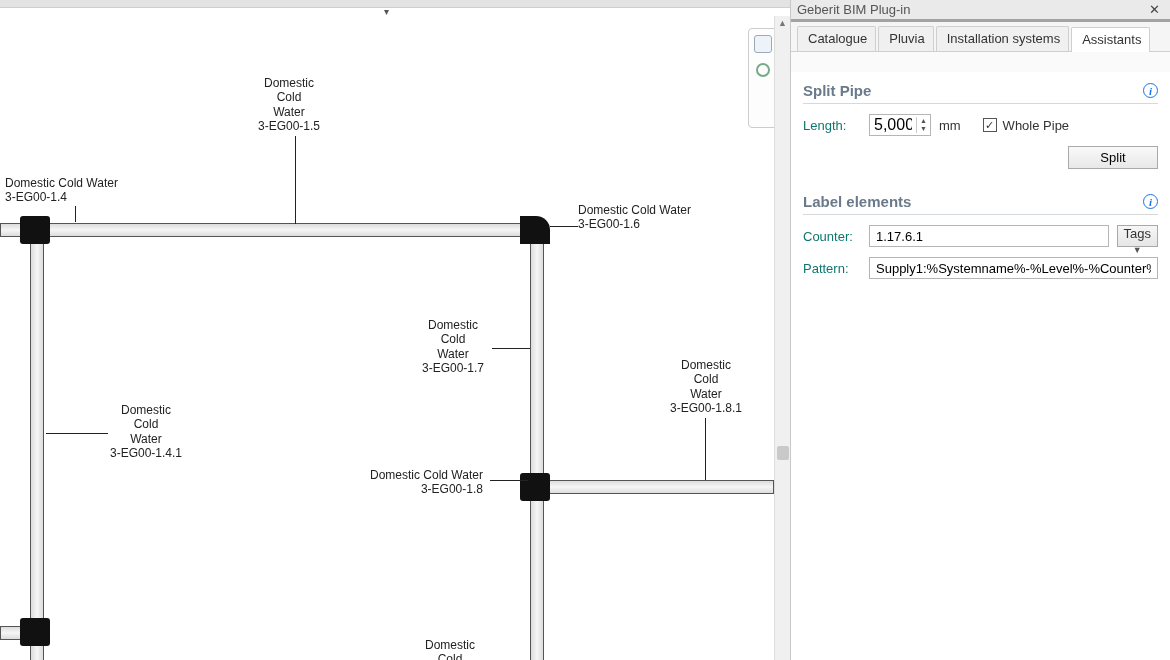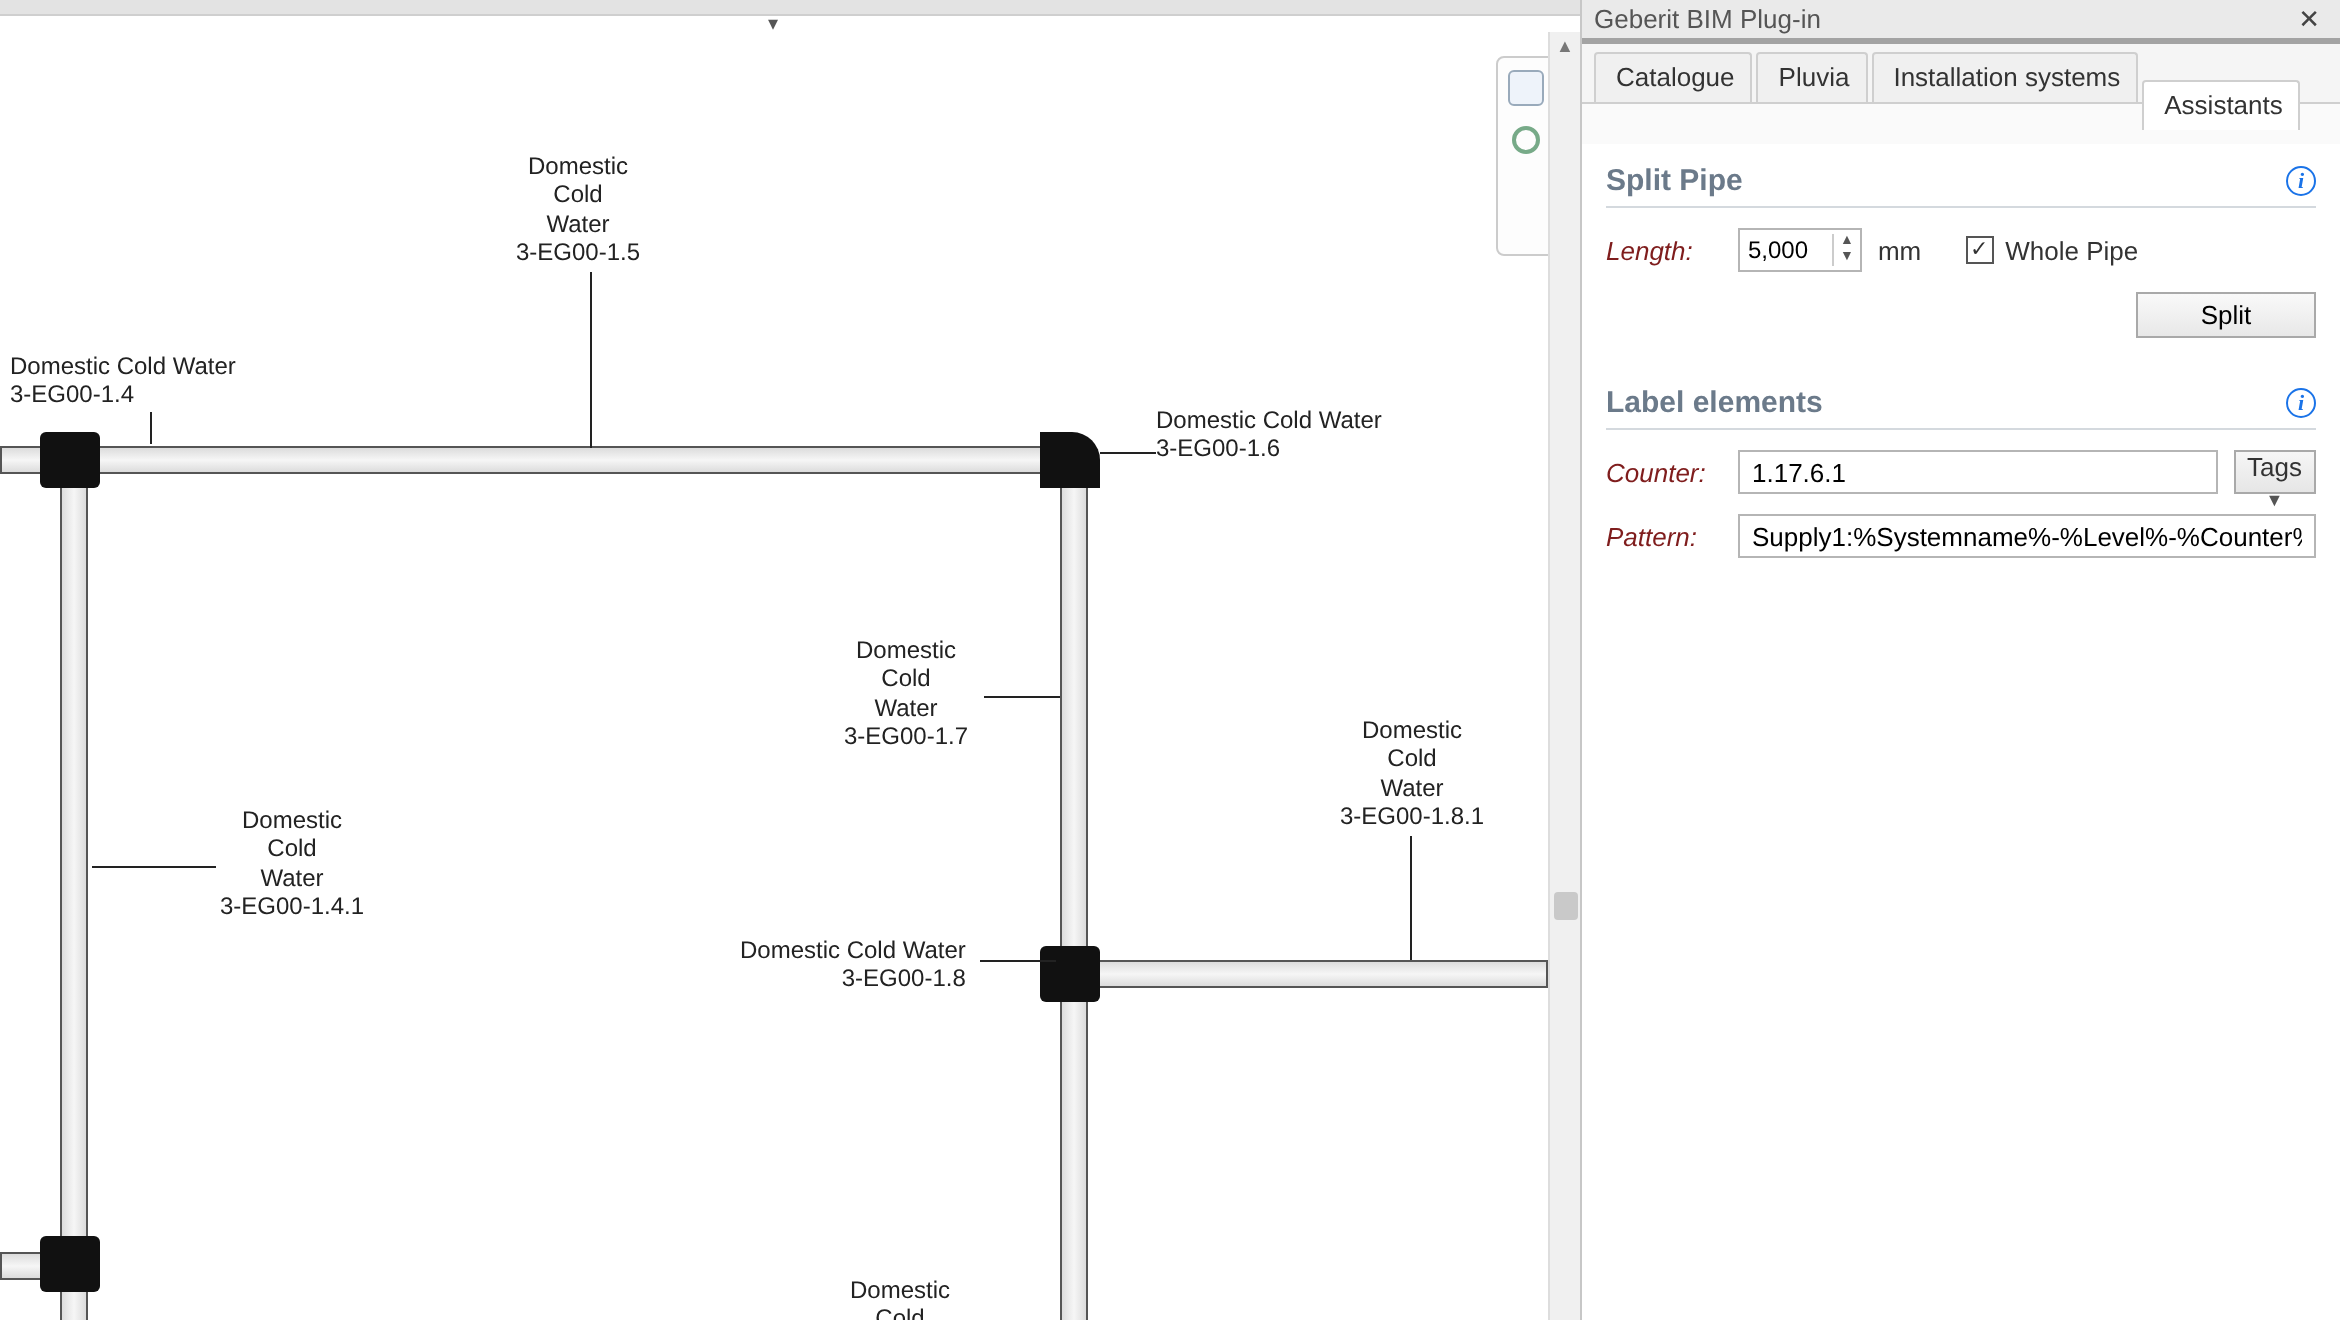--- a/index.html
+++ b/index.html
@@ -82,40 +82,40 @@
   }
   .tab {
     padding:4px 8px 5px 10px;
     border:1px solid #cfcfcf;
     border-bottom:none;
     background:#f0f0f0;
     color:#333; font-size:13px;
     cursor:pointer;
     border-radius:2px 2px 0 0;
   }
-  .tab.active { background:#ffffff; position:relative; top:14px; }
+  .tab.active { background:#ffffff; position:relative; top:1px; }
   .panel-body { padding:10px 12px; background:#ffffff; height:calc(660px - 22px - 30px);margin-top:20px; }
   .section-header {
     display:flex; justify-content:space-between; align-items:center;
     color:#6b7a8a; font-size:15px; font-weight:600;
     border-bottom:1px solid #d4d9de; padding-bottom:4px; margin-bottom:10px;
   }
   .info-icon {
     color:#1a73e8; border:1px solid #1a73e8; border-radius:50%;
     width:15px; height:15px; font-size:11px; line-height:14px; text-align:center;
     font-family: Georgia, serif; font-style:italic;
   }
   .row { display:flex; align-items:center; gap:8px; margin-bottom:10px; }
-  .field-label { color:#7f1d1d; width:58px;font-style:italic; }
+  .field-label { color:#0f766e; width:58px; }
   .num-input {
     display:inline-flex; align-items:center; border:1px solid #b5b5b5;
     background:#fff; height:22px;
   }
   .num-input input {
-    border:none; width:46px; text-align:left; font-size:12px; padding:0 4px; outline:none;
+    border:none; width:46px; text-align:right; font-size:16px; padding:0 4px; outline:none;
   }
   .spin { display:flex; flex-direction:column; border-left:1px solid #ccc; }
   .spin span { font-size:7px; line-height:8px; padding:0 3px; color:#555; cursor:pointer; }
   .checkbox { display:inline-flex; align-items:center; gap:6px; margin-left:14px; }
   .checkbox .box { width:14px; height:14px; border:1px solid #555; background:#fff; font-size:11px; line-height:12px; text-align:center; }
   .action-row { display:flex; justify-content:flex-end; margin:6px 0 24px 0; }
   .btn {
     min-width:90px; padding:3px 20px; border:1px solid #a9a9a9;
     background:linear-gradient(#f9f9f9,#e8e8e8); cursor:pointer; font-size:13px;
   }

